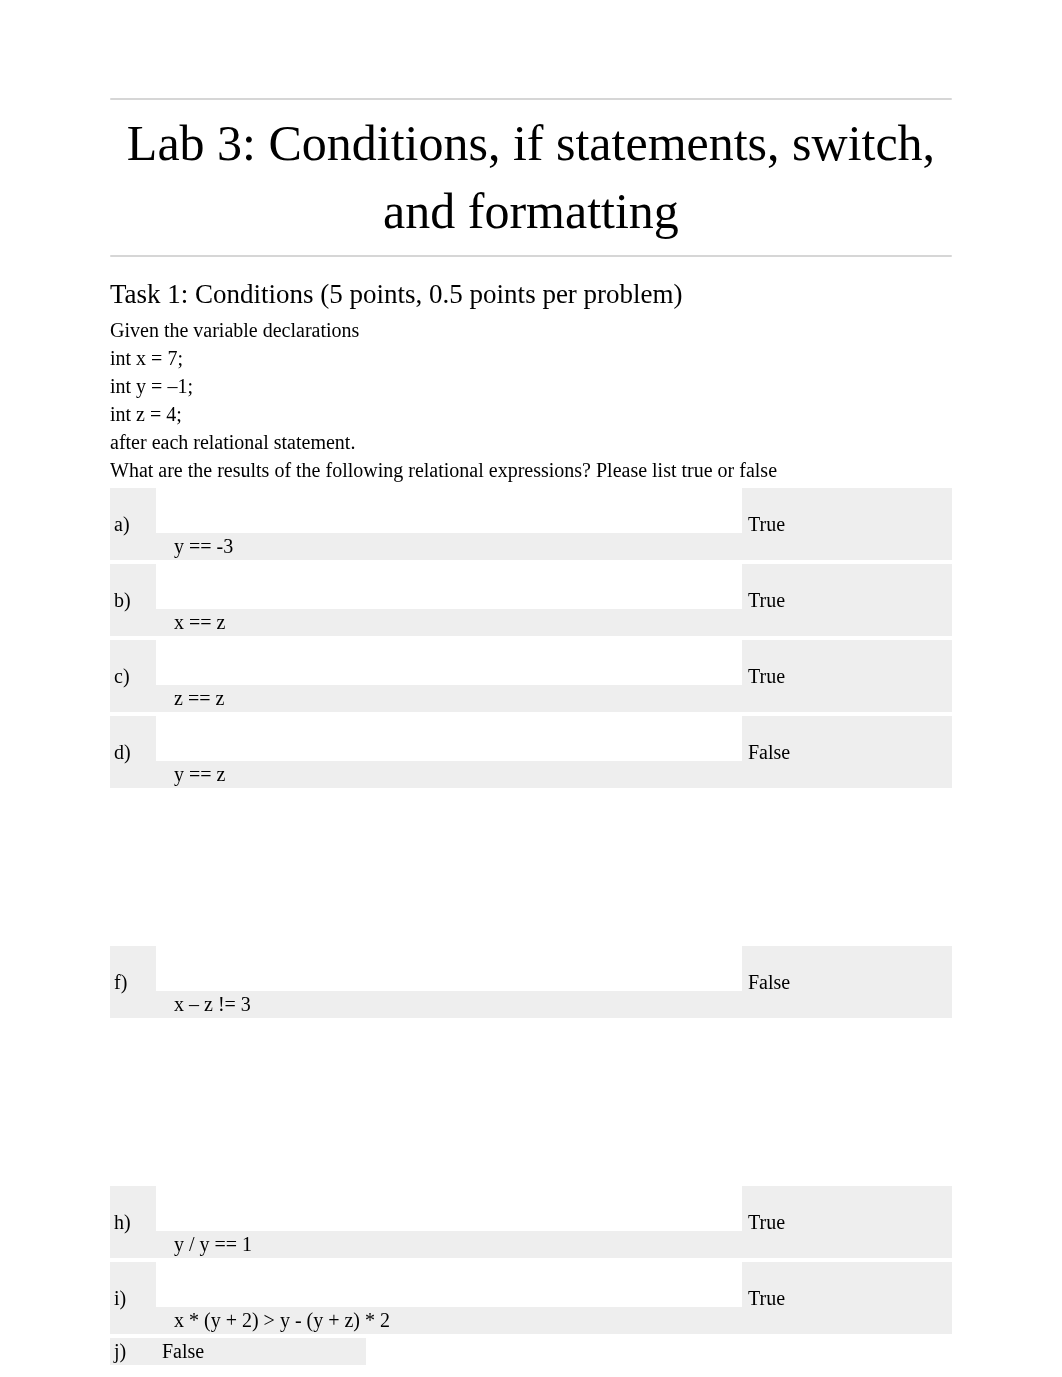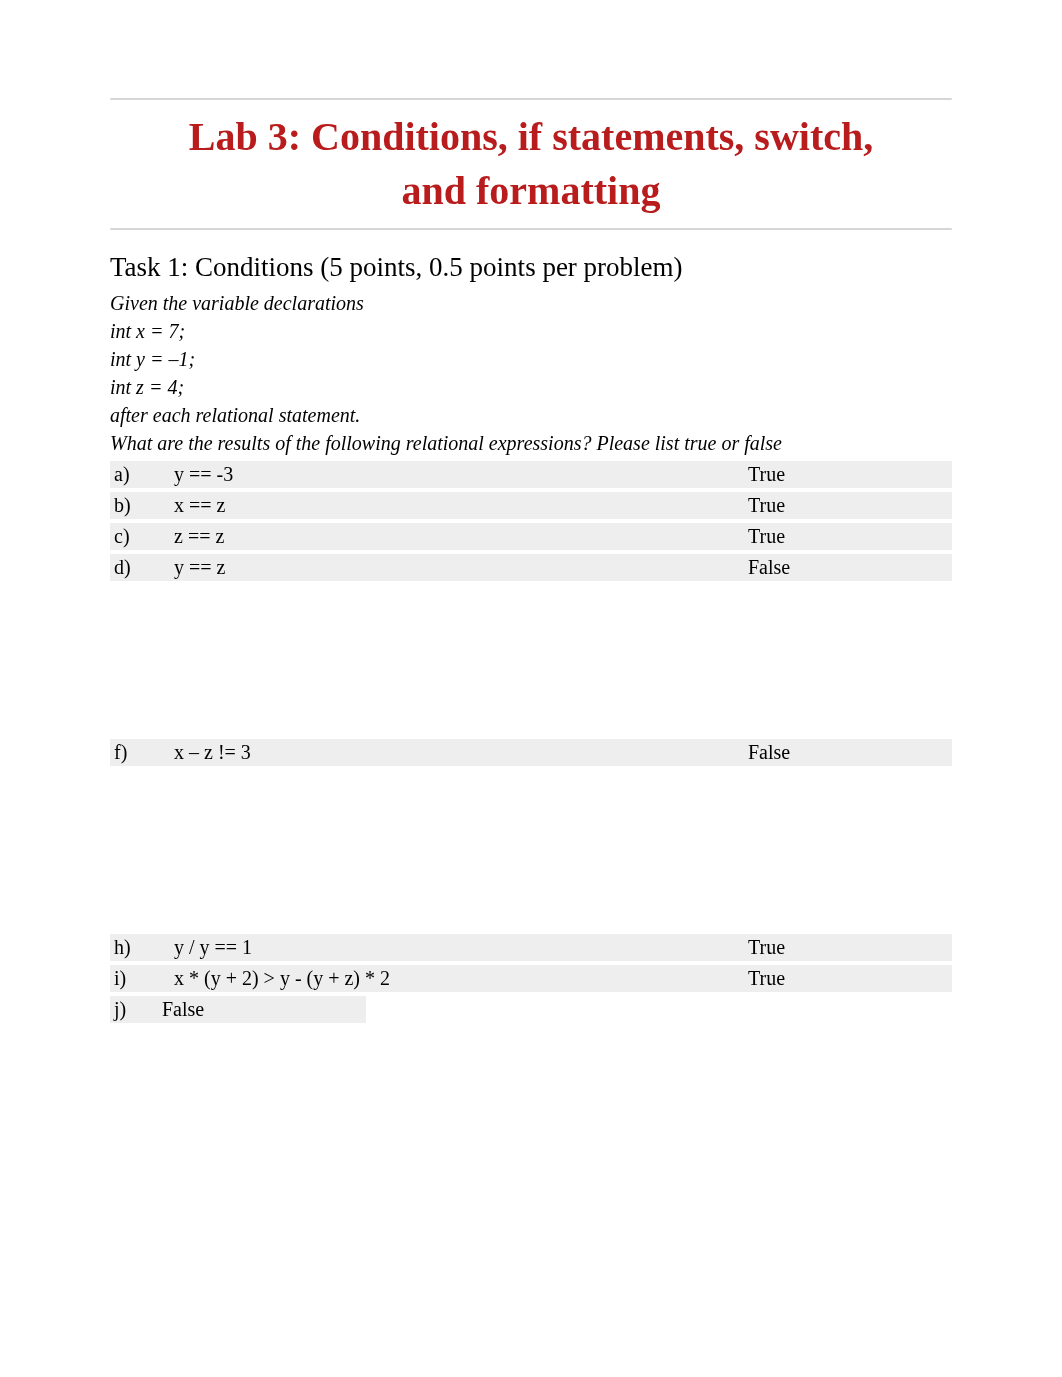--- a/index.html
+++ b/index.html
@@ -14,44 +14,43 @@
     min-height: 1377px;
     padding: 90px 110px 0 110px;
     box-sizing: border-box;
     position: relative;
   }
   .title-block {
     text-align: center;
     margin-bottom: 6px;
   }
   .title-line {
-    color: #b91c1c;
-    font-size: 40px;
+    color: #000000;
+    font-size: 50px;
     line-height: 1.35;
-    font-weight: 700;
+    font-weight: 400;
   }
   .title-rule-top, .title-rule-bottom {
     height: 2px;
     background: linear-gradient(#d6d6d6, #d6d6d6);
     margin: 8px 0 10px 0;
     border-radius: 1px;
   }
   .title-rule-bottom {
     margin: 10px 0 22px 0;
   }
   .task-heading {
     font-size: 27px;
     font-weight: 400;
     margin: 4px 0 6px 0;
   }
   .body-text {
     font-size: 20px;
     line-height: 1.4;
     font-weight: 400;
-    font-style: italic;
   }
   .table-wrap {
     width: 100%;
     border-collapse: separate;
     border-spacing: 0 4px;
     margin-top: 4px;
   }
   .row {
     display: flex;
     width: 100%;
@@ -70,20 +69,21 @@
     padding: 2px 0;
   }
   .cell.label {
     width: 46px;
     justify-content: flex-start;
     padding-left: 4px;
   }
   .cell.expr {
     flex: 1;
     padding-left: 18px;
+    margin-top: 45px;
   }
   .cell.ans {
     width: 210px;
     padding-left: 6px;
   }
   .big-gap {
     height: 150px;
   }
   .mid-gap {
     height: 160px;

